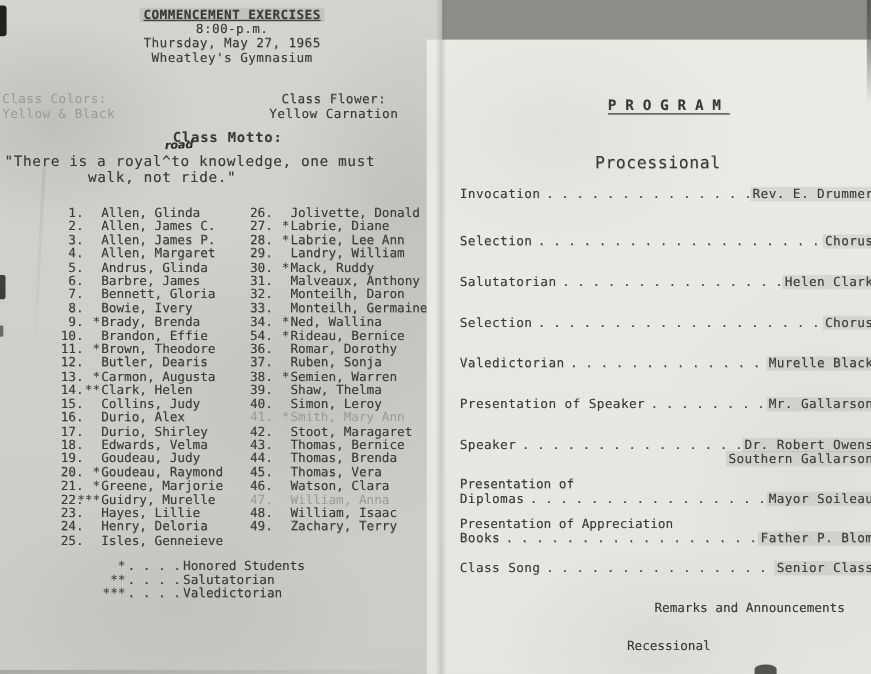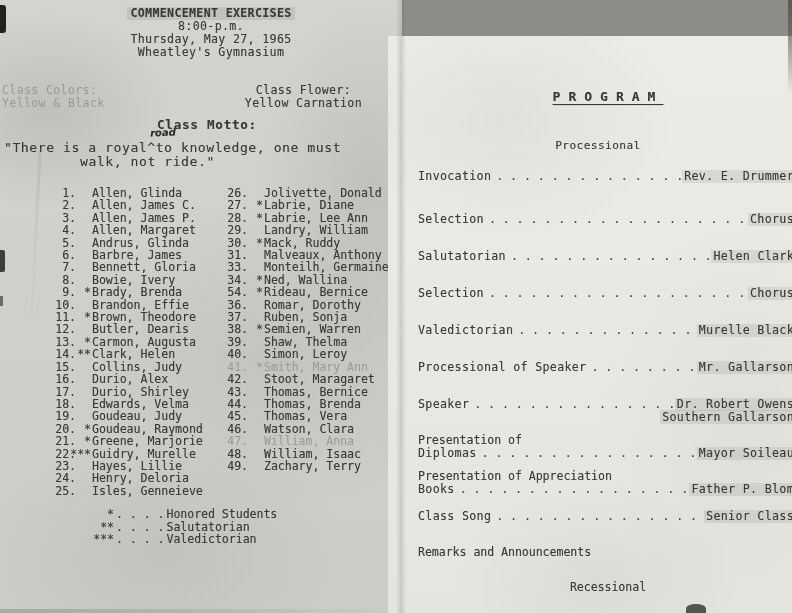--- a/index.html
+++ b/index.html
@@ -20,21 +20,21 @@
   .page-right { left:388px; width:420px;
     background:
       radial-gradient(ellipse 240px 170px at 28% 14%, rgba(138,136,128,0.10), transparent 70%),
       radial-gradient(ellipse 210px 300px at 85% 68%, rgba(148,146,138,0.09), transparent 70%),
       radial-gradient(ellipse 200px 140px at 50% 95%, rgba(130,128,120,0.10), transparent 70%),
       linear-gradient(#edebe6, #e6e4df); margin-top: 36px; }
 
   
   .header { position:absolute; top:7px; left:15px; right:-5px; text-align:center;
             font-size:11.5px; line-height:13px; letter-spacing:0.4px; }
-  .hl-title { display:inline-block; background:rgba(95,93,86,0.14); padding:0 3px; font-weight:bold; }
+  .hl-title { display:inline-block; background:rgba(95,93,86,0.14); padding:0 3px; font-weight:bold;text-decoration:underline; }
   .colors-row { position:absolute; top:84px; left:2px; right:40px; display:flex;
                 justify-content:space-between; font-size:11.5px; line-height:13px; letter-spacing:0.4px; }
   .flower { text-align:center; }
   .faded { color:#9b9992; }
   .faded * { text-shadow:none; }
 
   .motto-head { position:absolute; top:117px; left:0; right:0; text-align:center;
                 font-weight:bold; font-size:12.5px; letter-spacing:0.8px;padding-left:12px; }
   .insertion { position:absolute; top:127px; left:150px; font-family:"DejaVu Sans",sans-serif;
                font-style:italic; font-weight:bold; font-size:10px; transform:rotate(-2deg); color:#2e2d28; }
@@ -53,33 +53,33 @@
   .legend { position:absolute; top:508px; left:88px; font-size:11.5px; }
   .lg-row { line-height:12.6px; white-space:pre; }
   .lg-stars { display:inline-block; width:26px; text-align:right; }
   .lg-dots { padding:0 2px; }
 
   
   .prog-title { position:absolute; top:53px; left:30px; right:10px; text-align:center;
                 font-size:13px; font-weight:bold; letter-spacing:8px;
                 text-decoration:underline; text-underline-offset:3px; }
   .prog-open { position:absolute; top:103px; left:30px; right:30px; text-align:center;
-               font-size:11px; letter-spacing:0.5px; }
+               font-size:15px; letter-spacing:0.5px; }
   .program-items { position:absolute; top:134px; left:30px; right:12px; font-size:11.5px; }
   .program-item { margin-bottom:24px; }
   .program-item:first-child { margin-bottom:30px; }
   .program-item.two-line { margin-bottom:10px; }
   .program-item:last-child { margin-top:14px; }
   .p-row { display:flex; align-items:baseline; line-height:13px; }
   .p-line1, .p-sub { line-height:13px; }
   .p-label { white-space:pre; letter-spacing:0.4px; }
   .p-dots { flex:1; overflow:hidden; white-space:nowrap; padding:0 5px; color:#45443e; }
   .p-value { white-space:pre; letter-spacing:0.4px; background:rgba(100,98,90,0.13); padding:0 2px; }
   .p-sub { text-align:right; }
-  .prog-remarks { position:absolute; top:509px; left:30px; right:40px; text-align:left; font-size:11.5px; }
+  .prog-remarks { position:absolute; top:509px; left:30px; right:40px; text-align:right; font-size:11.5px; }
   .prog-recessional { position:absolute; top:544px; left:30px; right:10px; text-align:center; font-size:11.5px; }
 
   
   .fold { position:absolute; left:396px; top:0; width:10px; height:613px;
           background:linear-gradient(90deg, transparent, rgba(88,86,80,0.20), transparent); }
   .crease-left { position:absolute; left:34px; top:150px; width:3px; height:180px;
           background:linear-gradient(rgba(90,88,82,0.12), transparent); transform:rotate(3deg); }
   .art-tl { position:absolute; left:0; top:5px; width:6px; height:28px; background:#22211e; border-radius:0 3px 3px 0; }
   .art-l1 { position:absolute; left:0; top:250px; width:5px; height:22px; background:#3f3e3a; border-radius:0 2px 2px 0; }
   .art-l2 { position:absolute; left:0; top:296px; width:3px; height:10px; background:#6a6962; }
@@ -144,20 +144,21 @@
           <div class="r-row"><span class="r-num">24.</span><span class="r-stars"></span><span class="r-name">Henry, Deloria</span></div>
           <div class="r-row"><span class="r-num">25.</span><span class="r-stars"></span><span class="r-name">Isles, Genneieve</span></div>
         </div>
       <div class="roster-col roster-col-2" id="roster-col-2">
           <div class="r-row"><span class="r-num">26.</span><span class="r-stars"></span><span class="r-name">Jolivette, Donald</span></div>
           <div class="r-row"><span class="r-num">27.</span><span class="r-stars">*</span><span class="r-name">Labrie, Diane</span></div>
           <div class="r-row"><span class="r-num">28.</span><span class="r-stars">*</span><span class="r-name">Labrie, Lee Ann</span></div>
           <div class="r-row"><span class="r-num">29.</span><span class="r-stars"></span><span class="r-name">Landry, William</span></div>
           <div class="r-row"><span class="r-num">30.</span><span class="r-stars">*</span><span class="r-name">Mack, Ruddy</span></div>
           <div class="r-row"><span class="r-num">31.</span><span class="r-stars"></span><span class="r-name">Malveaux, Anthony</span></div>
+          <div class="r-row"><span class="r-num">32.</span><span class="r-stars"></span><span class="r-name">Monteilh, Daron</span></div>
           <div class="r-row"><span class="r-num">33.</span><span class="r-stars"></span><span class="r-name">Monteilh, Germaine</span></div>
           <div class="r-row"><span class="r-num">34.</span><span class="r-stars">*</span><span class="r-name">Ned, Wallina</span></div>
           <div class="r-row"><span class="r-num">54.</span><span class="r-stars">*</span><span class="r-name">Rideau, Bernice</span></div>
           <div class="r-row"><span class="r-num">36.</span><span class="r-stars"></span><span class="r-name">Romar, Dorothy</span></div>
           <div class="r-row"><span class="r-num">37.</span><span class="r-stars"></span><span class="r-name">Ruben, Sonja</span></div>
           <div class="r-row"><span class="r-num">38.</span><span class="r-stars">*</span><span class="r-name">Semien, Warren</span></div>
           <div class="r-row"><span class="r-num">39.</span><span class="r-stars"></span><span class="r-name">Shaw, Thelma</span></div>
           <div class="r-row"><span class="r-num">40.</span><span class="r-stars"></span><span class="r-name">Simon, Leroy</span></div>
           <div class="r-row faded"><span class="r-num">41.</span><span class="r-stars">*</span><span class="r-name">Smith, Mary Ann</span></div>
           <div class="r-row"><span class="r-num">42.</span><span class="r-stars"></span><span class="r-name">Stoot, Maragaret</span></div>
@@ -212,21 +213,21 @@
         </div>
         <div class="program-item">
           <div class="p-row">
             <span class="p-label">Valedictorian</span>
             <span class="p-dots">. . . . . . . . . . . . . . . . . . . . . . . . . . . .</span>
             <span class="p-value">Murelle Black</span>
           </div>
         </div>
         <div class="program-item">
           <div class="p-row">
-            <span class="p-label">Processional of Speaker</span>
+            <span class="p-label">Presentation of Speaker</span>
             <span class="p-dots">. . . . . . . . . . . . . . . . . . . . . . . . . . . .</span>
             <span class="p-value">Mr. Gallarson</span>
           </div>
         </div>
         <div class="program-item two-line">
           <div class="p-row">
             <span class="p-label">Speaker</span>
             <span class="p-dots">. . . . . . . . . . . . . . . . . . . . . . . . . . . .</span>
             <span class="p-value">Dr. Robert Owens</span>
           </div>

